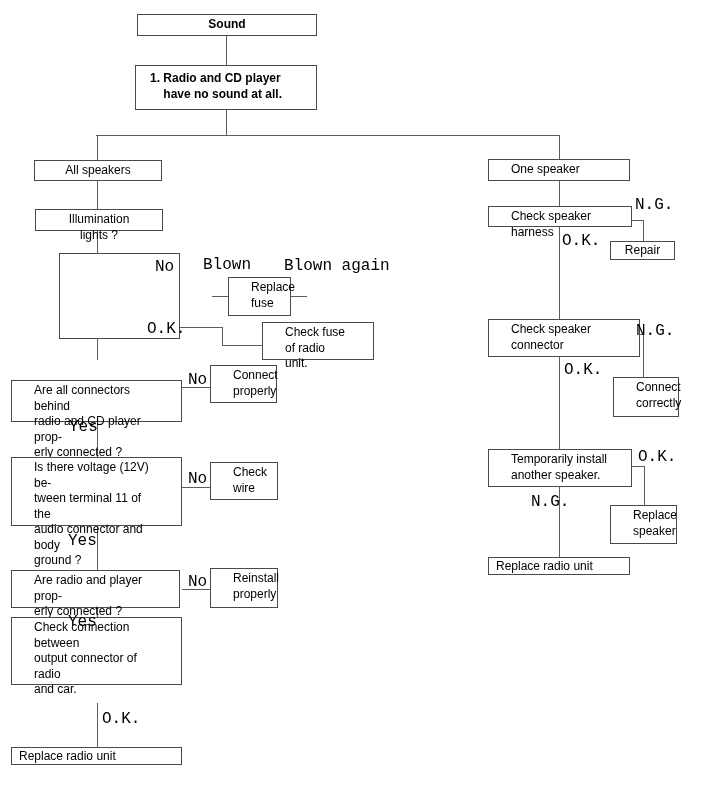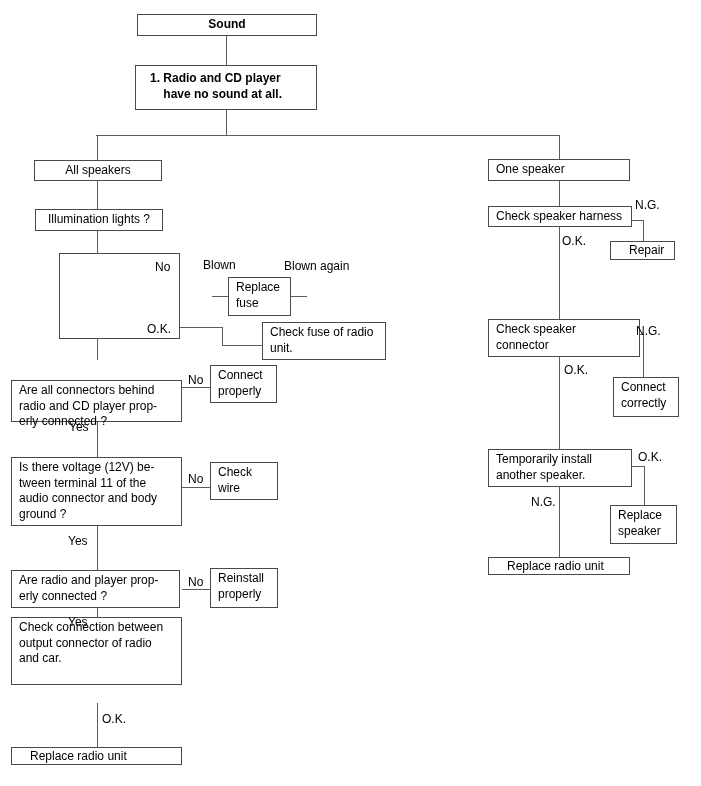--- a/index.html
+++ b/index.html
@@ -3,27 +3,27 @@
 <meta charset="utf-8">
 <style>
   html,body{margin:0;padding:0;background:#ffffff;}
   .stage{
     position:relative;width:701px;height:786px;background:#ffffff;
     font-family:"Liberation Sans",sans-serif;color:#000;overflow:hidden;
   }
   .box{
     position:absolute;box-sizing:border-box;background:#ffffff;
     border:1px solid #4a4a4a;font-size:12px;line-height:15.5px;
-    padding:2px 7px;white-space:pre-line;
+    padding:2px 22px;white-space:pre-line;
   }
   .center{text-align:center;}
   .bold{font-weight:bold;}
   .prewrap{white-space:pre-wrap;}
-  .tight{padding:0 18px;line-height:16px;}
-  .lbl{position:absolute;font-size:12px;line-height:12px;white-space:nowrap;}
+  .tight{padding:0 7px;line-height:16px;}
+  .lbl{position:absolute;font-size:16px;line-height:12px;white-space:nowrap;font-family:Liberation Mono, monospace;}
   .hl,.vl{position:absolute;background:#5c5c5c;}
   .hl{height:1px;}
   .vl{width:1px;}
 </style>
 </head>
 <body>
 
 <div class="stage">
 
   <div class="vl" style="left:226px;top:36px;height:29px"></div>
@@ -66,21 +66,21 @@
 
   <div class="box center" style="left:34px;top:160px;width:128px;height:21px">All speakers</div>
 
   <div class="box center" style="left:35px;top:209px;width:128px;height:22px">Illumination lights ?</div>
 
 
   <div class="box" style="left:228px;top:277px;width:63px;height:39px">Replace
 fuse</div>
 
 
-  <div class="box" style="left:262px;top:322px;width:124px;height:38px">Check fuse of radio
+  <div class="box" style="left:262px;top:322px;width:112px;height:38px">Check fuse of radio
 unit.</div>
 
   <div class="box" style="left:11px;top:380px;width:171px;height:42px">Are all connectors behind
 radio and CD player prop-
 erly connected ?</div>
 
   <div class="box" style="left:210px;top:365px;width:67px;height:38px">Connect
 properly</div>
 
   <div class="box" style="left:11px;top:457px;width:171px;height:69px">Is there voltage (12V) be-

